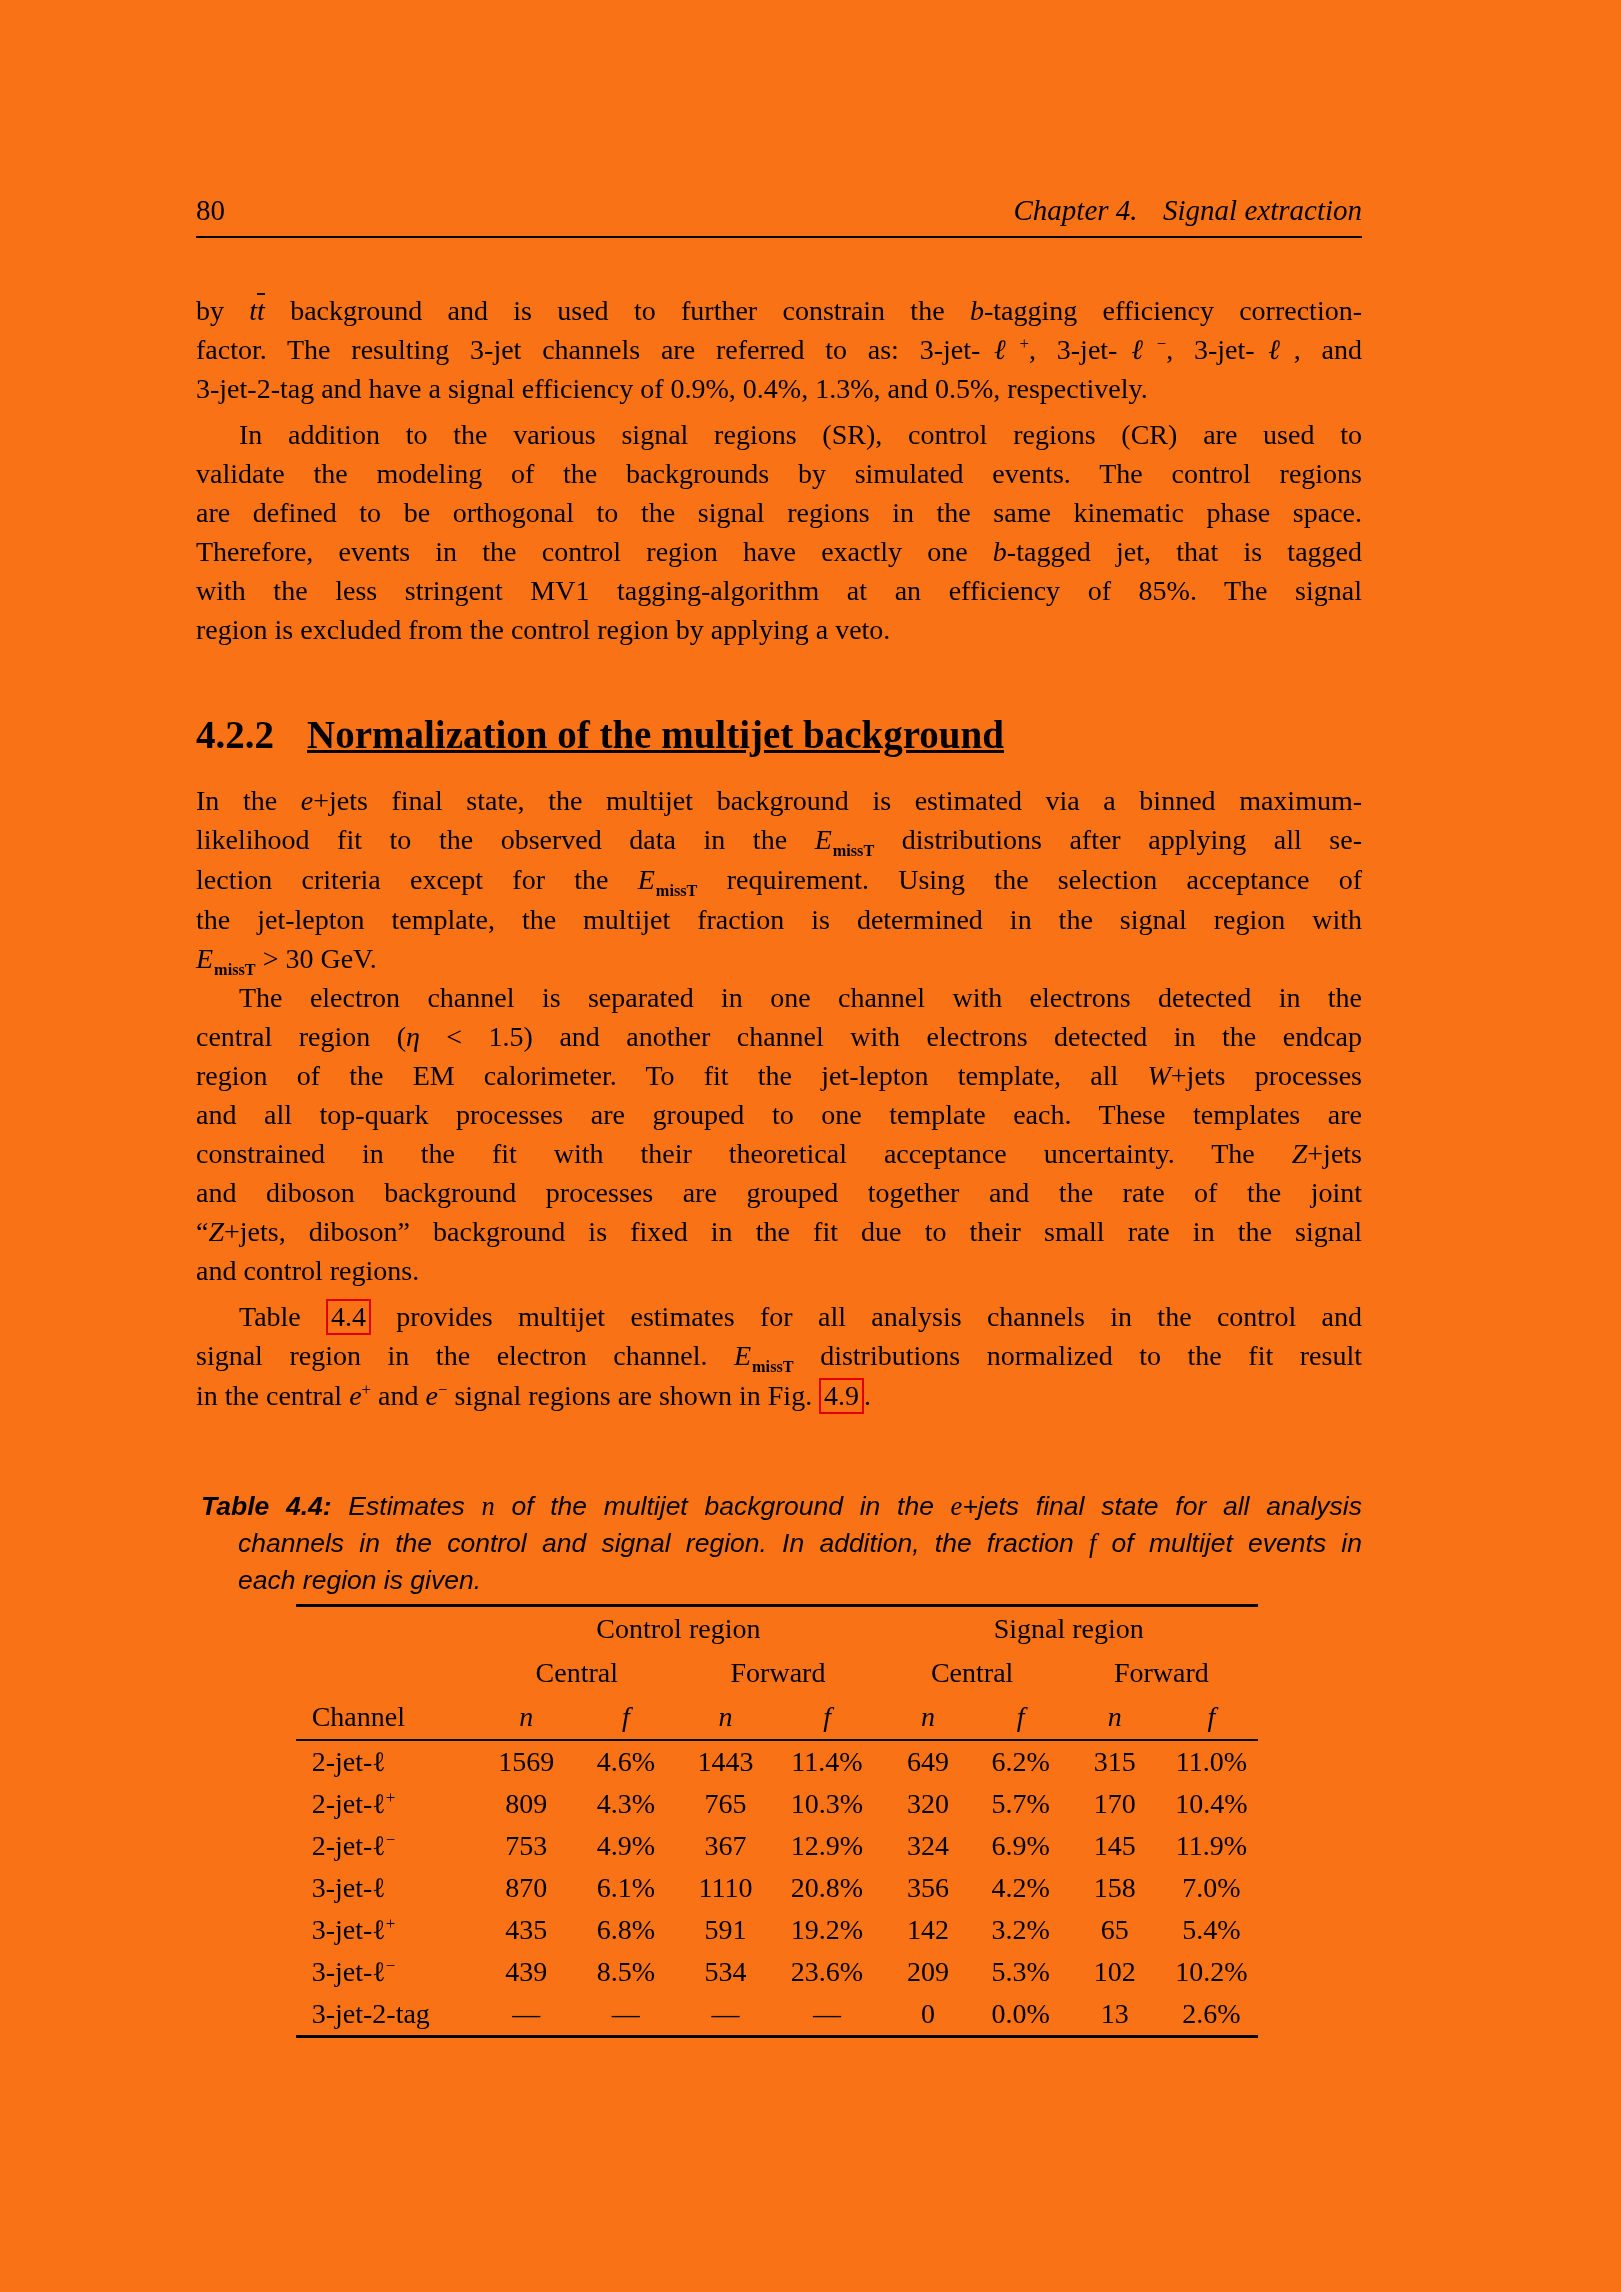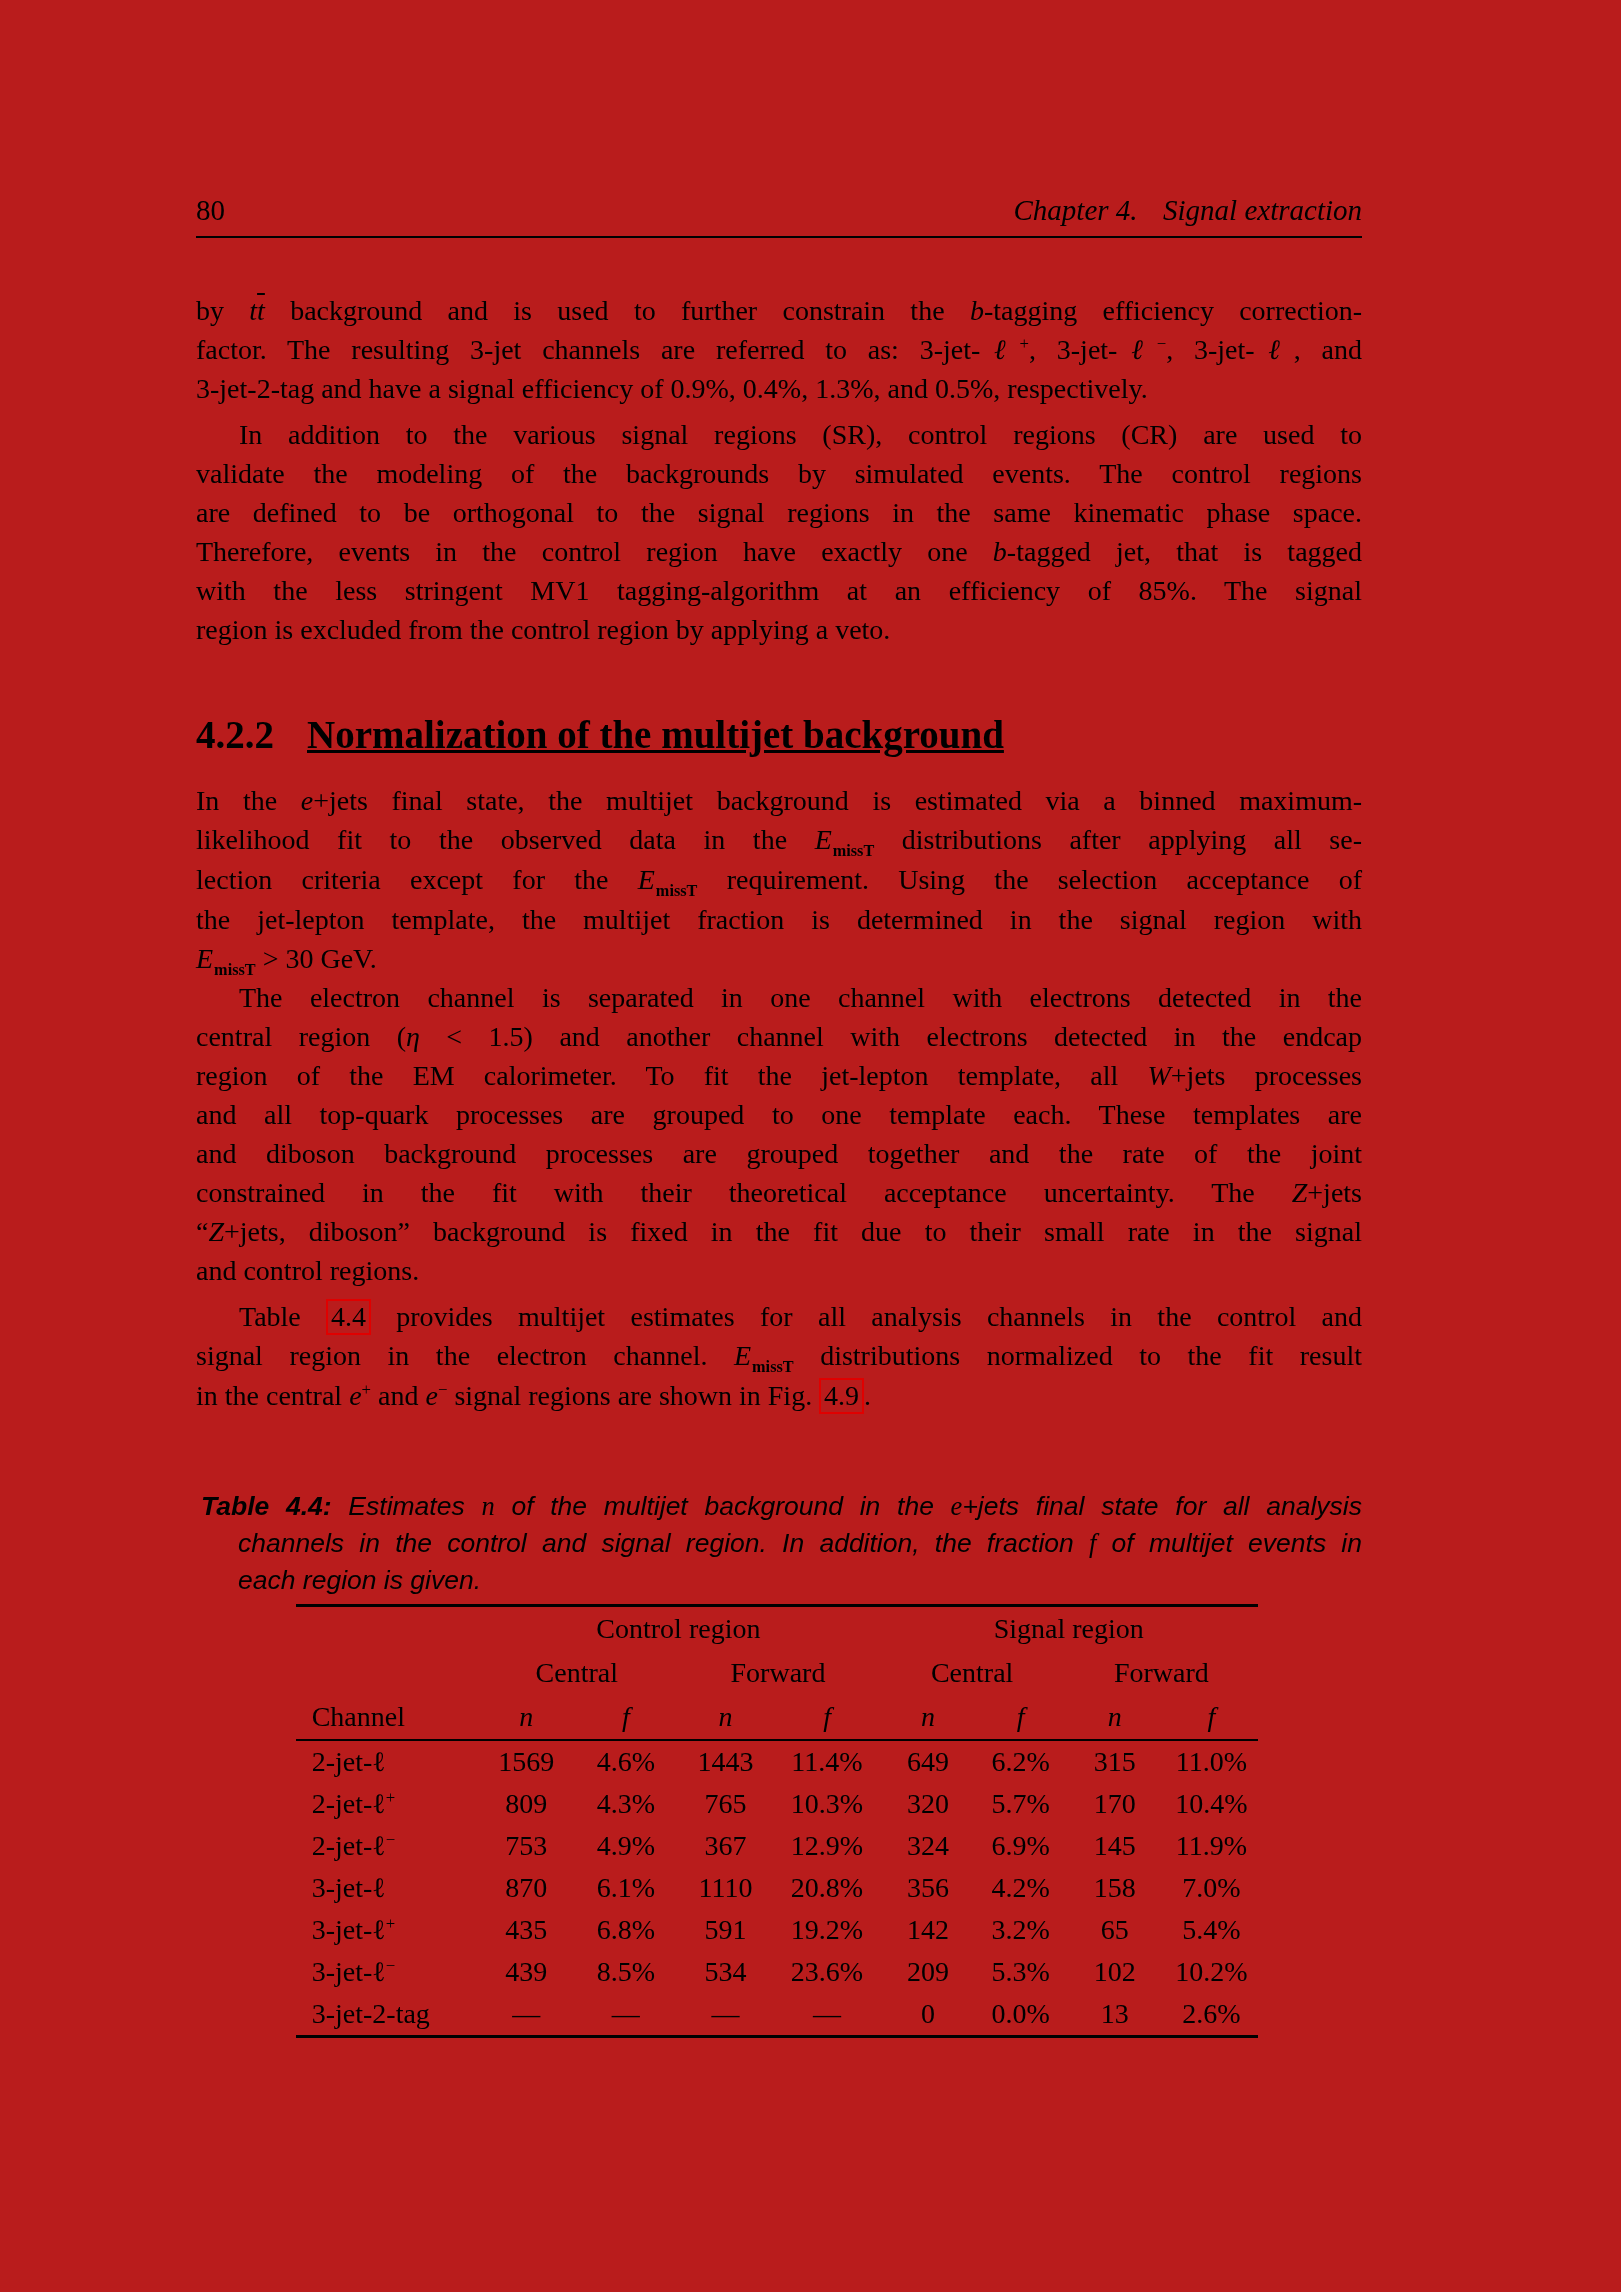--- a/index.html
+++ b/index.html
@@ -1,17 +1,17 @@
 <!DOCTYPE html>
 <html><head>
 <meta charset="utf-8">
 <style>
   html,body{margin:0;padding:0;background:#ffffff;}
   .page{
-    position:relative;width:1621px;height:2293px;background:#b91c1c;
+    position:relative;width:1621px;height:2293px;background:#f97316;
     font-family:"Liberation Serif","DejaVu Serif",serif;color:#000;
     overflow:hidden;
   }
   
   .pagehead{
     position:absolute;left:196px;top:194px;width:1166px;
     display:flex;justify-content:space-between;align-items:flex-end;
     border-bottom:2px solid #000;padding-bottom:8.8px;font-size:29px;line-height:33px;
   }
   .runtitle{font-style:italic;white-space:nowrap;}
@@ -99,22 +99,22 @@
       <div class="line ll"><span class="etm"><span class="base mi">E</span><span class="stk">
             <span>miss</span>
             <span>T</span>
           </span></span><span> &gt; 30 GeV.</span></div>
     </div>
   <div class="para ind" style="top:978px">
       <div class="line jl"><span>The electron channel is separated in one channel with electrons detected in the</span></div>
       <div class="line jl"><span>central region (</span><span class="mi">η</span><span> &lt; 1.5) and another channel with electrons detected in the endcap</span></div>
       <div class="line jl"><span>region of the EM calorimeter. To fit the jet-lepton template, all </span><span class="mi">W</span><span>+jets processes</span></div>
       <div class="line jl"><span>and all top-quark processes are grouped to one template each. These templates are</span></div>
+      <div class="line jl"><span>constrained in the fit with their theoretical acceptance uncertainty. The </span><span class="mi">Z</span><span>+jets</span></div>
       <div class="line jl"><span>and diboson background processes are grouped together and the rate of the joint</span></div>
-      <div class="line jl"><span>constrained in the fit with their theoretical acceptance uncertainty. The </span><span class="mi">Z</span><span>+jets</span></div>
       <div class="line jl"><span>“</span><span class="mi">Z</span><span>+jets, diboson” background is fixed in the fit due to their small rate in the signal</span></div>
       <div class="line ll"><span>and control regions.</span></div>
     </div>
   <div class="para ind" style="top:1297px">
       <div class="line jl"><span>Table </span><span class="refbox">4.4</span><span> provides multijet estimates for all analysis channels in the control and</span></div>
       <div class="line jl"><span>signal region in the electron channel. </span><span class="etm"><span class="base mi">E</span><span class="stk">
             <span>miss</span>
             <span>T</span>
           </span></span><span> distributions normalized to the fit result</span></div>
       <div class="line ll"><span>in the central </span><span class="mi">e</span><sup class="sp">+</sup><span> and </span><span class="mi">e</span><sup class="sp">−</sup><span> signal regions are shown in Fig. </span><span class="refbox">4.9</span><span>.</span></div>

